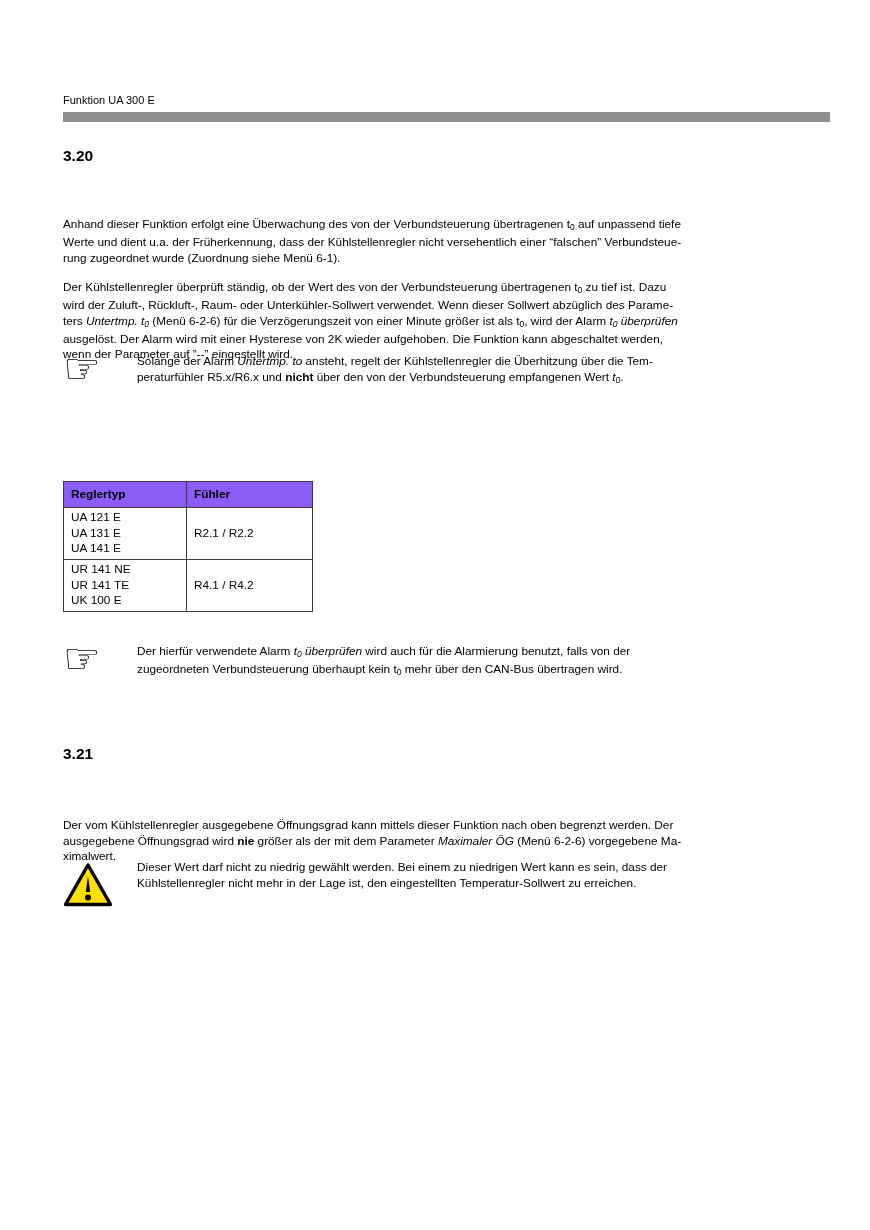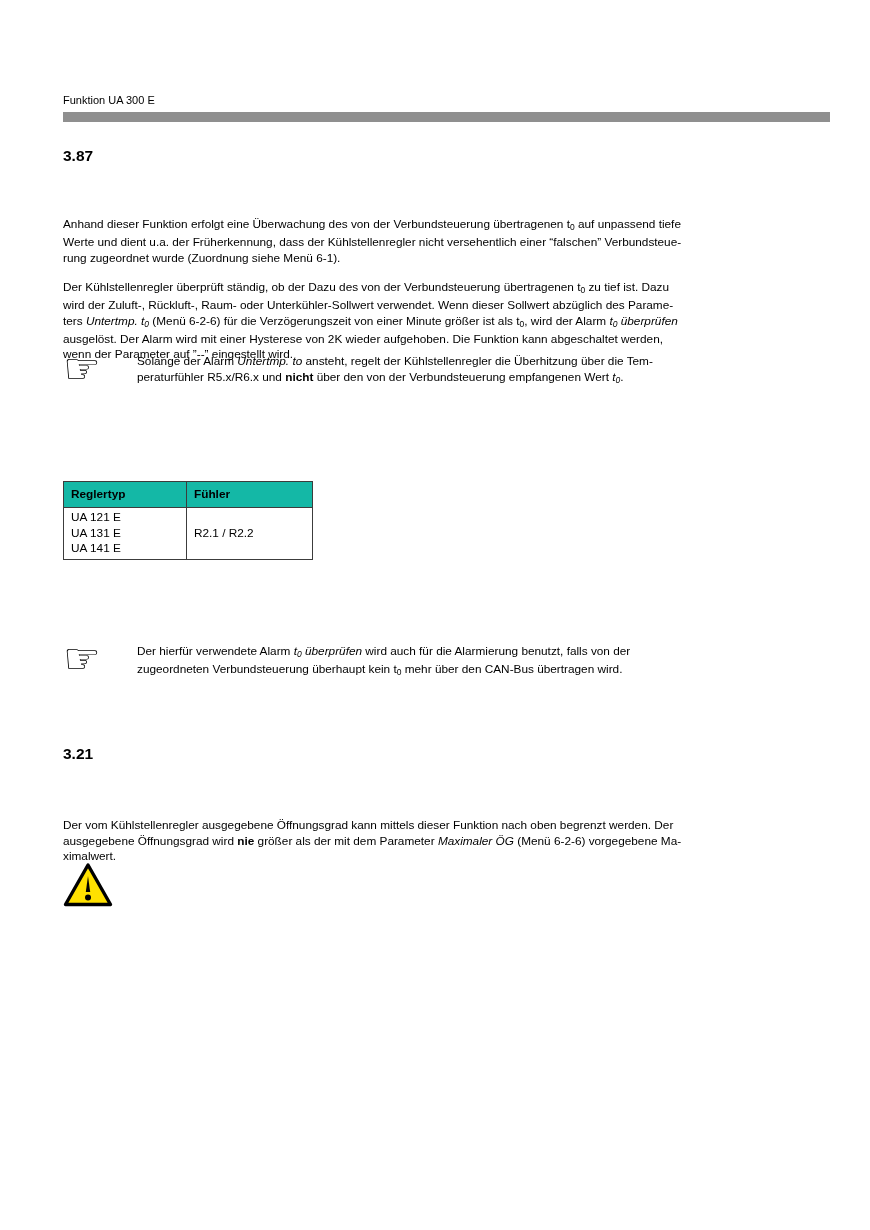--- a/index.html
+++ b/index.html
@@ -60,21 +60,21 @@
     position:absolute;left:63px;top:481px;
     border-collapse:collapse;
     font-size:11.8px;line-height:15.6px;
   }
   .spec-table th,.spec-table td{
     border:1px solid #3c3c3c;
     text-align:left;vertical-align:middle;
     padding:0 0 0 7px;
   }
   .spec-table th{
-    background:#14b8a6;font-weight:bold;
+    background:#8b5cf6;font-weight:bold;
     width:115px;height:25px;
   }
   .spec-table th.col-fuehler{width:118px;margin-left:32px;}
   .spec-table td{height:51px;margin-top:15px;}
   .b{font-weight:bold;}
   .i{font-style:italic;text-align:center;}
   .sub{font-size:0.72em;vertical-align:-0.18em;}
   .bottom-bar{
     position:absolute;left:0;top:1152px;
     width:870px;height:14px;background:#E6007E;
@@ -91,27 +91,27 @@
 </style>
 </head>
 <body>
 
 <div class="page">
 
   <div class="running-head">Funktion UA 300 E</div>
   <div class="head-rule"></div>
 
   <div class="section-heading h320">
-    <span>3.87</span>
+    <span>3.20</span>
   </div>
 
   <div class="para p1"><span>Anhand dieser Funktion erfolgt eine Überwachung des von der Verbundsteuerung übertragenen t</span><span class="sub">0</span><span> auf unpassend tiefe
 Werte und dient u.a. der Früherkennung, dass der Kühlstellenregler nicht versehentlich einer “falschen” Verbundsteue-
 rung zugeordnet wurde (Zuordnung siehe Menü 6-1).</span></div>
-  <div class="para p2"><span>Der Kühlstellenregler überprüft ständig, ob der Dazu des von der Verbundsteuerung übertragenen t</span><span class="sub">0</span><span> zu tief ist. Dazu
+  <div class="para p2"><span>Der Kühlstellenregler überprüft ständig, ob der Wert des von der Verbundsteuerung übertragenen t</span><span class="sub">0</span><span> zu tief ist. Dazu
 wird der Zuluft-, Rückluft-, Raum- oder Unterkühler-Sollwert verwendet. Wenn dieser Sollwert abzüglich des Parame-
 ters </span><span class="i">Untertmp. t</span><span class="i sub">0</span><span> (Menü 6-2-6) für die Verzögerungszeit von einer Minute größer ist als t</span><span class="sub">0</span><span>, wird der Alarm </span><span class="i">t</span><span class="i sub">0</span><span class="i"> überprüfen</span><span>
 ausgelöst. Der Alarm wird mit einer Hysterese von 2K wieder aufgehoben. Die Funktion kann abgeschaltet werden,
 wenn der Parameter auf ”--” eingestellt wird.</span></div>
 
   <div class="note note1">
     <div class="icon-cell">
       <span class="hand-glyph">☞</span>
     </div>
     <div class="note-text"><span>Solange der Alarm </span><span class="i">Untertmp. to</span><span> ansteht, regelt der Kühlstellenregler die Überhitzung über die Tem-
@@ -128,20 +128,28 @@
     </thead>
     <tbody>
       <tr>
         <td>
           <div>UA 121 E</div>
           <div>UA 131 E</div>
           <div>UA 141 E</div>
         </td>
         <td>R2.1 / R2.2</td>
       </tr>
+      <tr>
+        <td>
+          <div>UR 141 NE</div>
+          <div>UR 141 TE</div>
+          <div>UK 100 E</div>
+        </td>
+        <td>R4.1 / R4.2</td>
+      </tr>
     </tbody>
   </table>
 
   <div class="note note2">
     <div class="icon-cell">
       <span class="hand-glyph">☞</span>
     </div>
     <div class="note-text"><span>Der hierfür verwendete Alarm </span><span class="i">t</span><span class="i sub">0</span><span class="i"> überprüfen</span><span> wird auch für die Alarmierung benutzt, falls von der
 zugeordneten Verbundsteuerung überhaupt kein t</span><span class="sub">0</span><span> mehr über den CAN-Bus übertragen wird.</span></div>
   </div>
@@ -155,20 +163,22 @@
 ximalwert.</span></div>
 
   <div class="note warnnote">
     <div class="icon-cell">
       <svg class="warn-svg" width="50" height="46" viewBox="0 0 50 46">
         <path d="M25 3 L47.5 42.5 L2.5 42.5 Z" fill="#FFE000" stroke="#000" stroke-width="3.4" stroke-linejoin="round"></path>
         <path d="M25 14 L27.2 30 L22.8 30 Z" fill="#000"></path>
         <circle cx="25" cy="35.5" r="3" fill="#000"></circle>
       </svg>
     </div>
+    <div class="note-text"><span>Dieser Wert darf nicht zu niedrig gewählt werden. Bei einem zu niedrigen Wert kann es sein, dass der
+Kühlstellenregler nicht mehr in der Lage ist, den eingestellten Temperatur-Sollwert zu erreichen.</span></div>
   </div>
 
   <div class="bottom-bar"></div>
   <div class="page-number">44</div>
   <div class="version-line">
     <span>Version 2.05</span>
     <span>31. Mai 2009</span>
   </div>
 
 </div>

